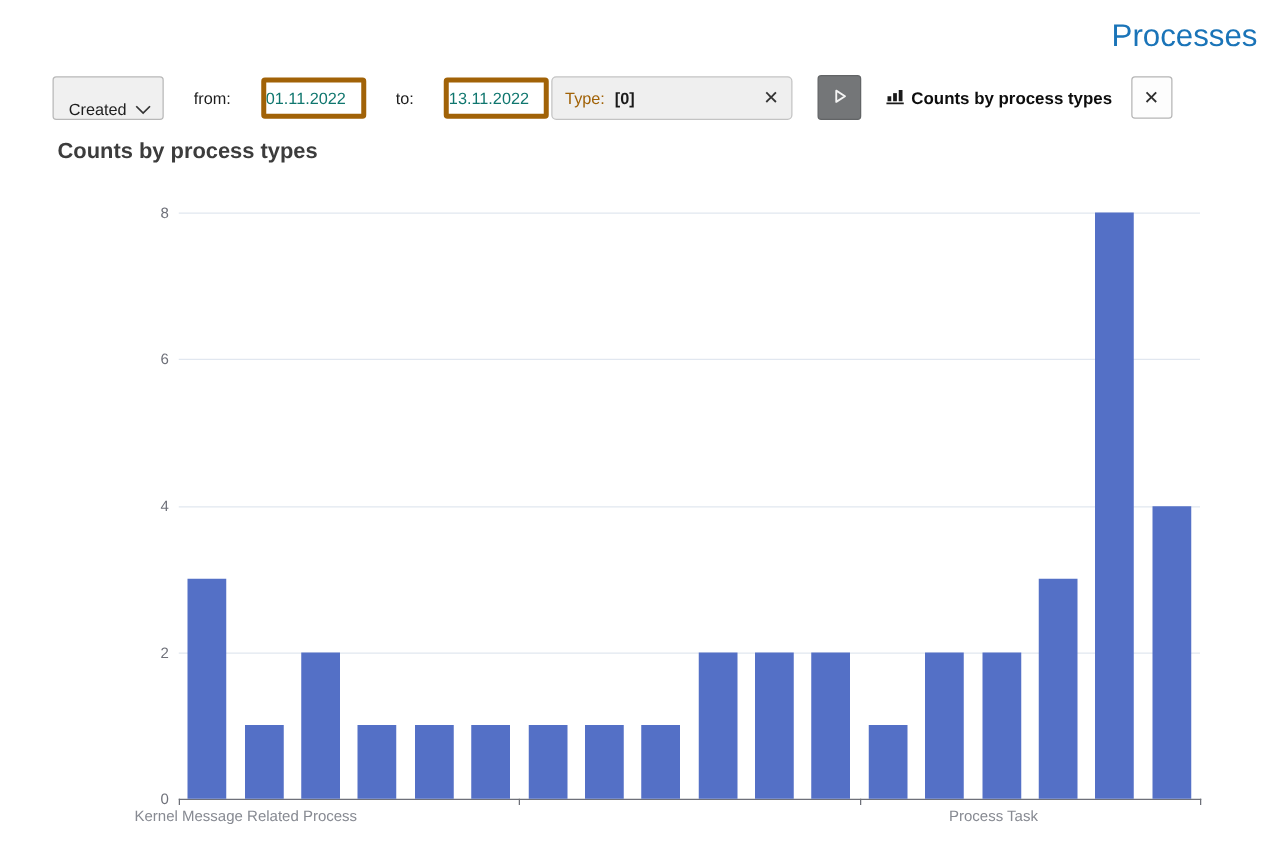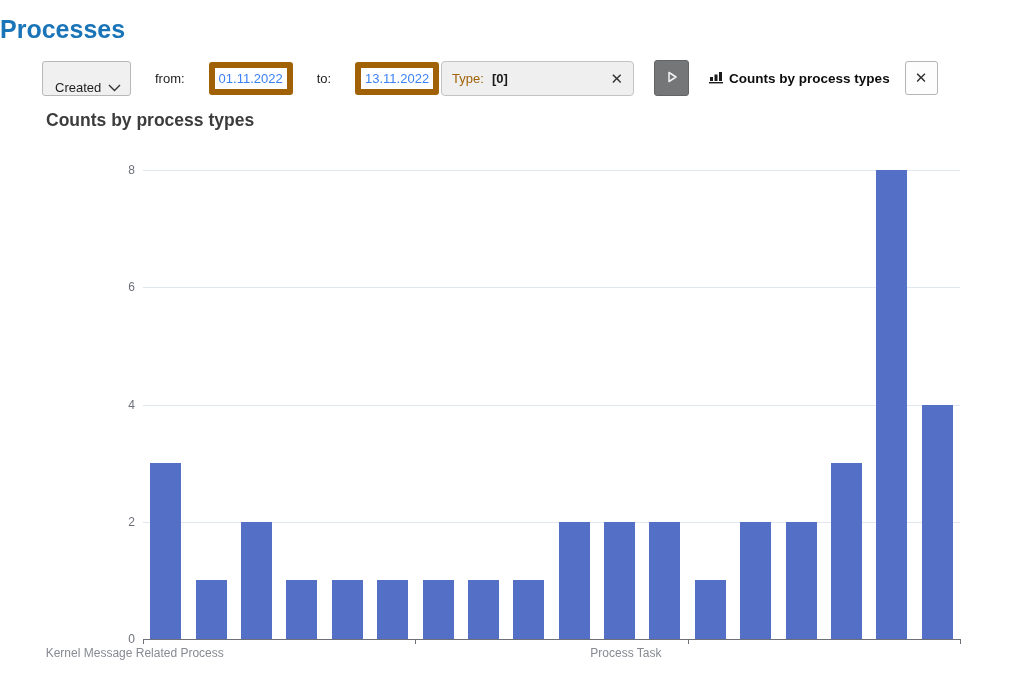--- a/index.html
+++ b/index.html
@@ -1,38 +1,38 @@
 <!DOCTYPE html>
 <html><head>
 <meta charset="utf-8">
 <style>
   * { box-sizing: border-box; margin: 0; padding: 0; }
   html, body { width: 1026px; height: 684px; background: #fff; overflow: hidden; }
   body { font-family: "Liberation Sans", sans-serif; position: relative; }
 
   .page-title {
     position: absolute; top: 15px; left: 0; width: 1006px;
-    text-align: left; font-size: 25px; font-weight: 700; color: #1a74b8;
+    text-align: right; font-size: 25px; font-weight: 400; color: #1a74b8;
   }
 
   
   .toolbar {
     position: absolute; top: 60px; left: 42px; height: 36px;
     display: flex; align-items: center; font-size: 13px; color: #1d1d1d;
   }
   .select-box {
     width: 89px; height: 35px; background: #f0f0f0;
     border: 1px solid #b8b8b8; border-radius: 3px;
     display: flex; align-items: flex-end; justify-content: space-between;
     padding: 0 9px 0 12px; cursor: default;
   }
   .lbl { margin: 0 24px; white-space: nowrap; }
   .date-input {
-    width: 84px; height: 33px; border: 6px solid #a16207; border-radius: 3px;
-    text-align: center; font-size: 13px; color: #3b82f6; background: #fff;
+    width: 84px; height: 33px; border: 4px solid #a16207; border-radius: 3px;
+    font-size: 13px; color: #0f766e; background: #fff;
     font-family: "Liberation Sans", sans-serif;
   }
   .type-box {
     width: 193px; height: 35px; background: #efefef;
     border: 1px solid #c3c3c3; border-radius: 4px; margin-left: 2px;
     display: flex; align-items: center; padding: 0 10px;
   }
   .type-label { color: #a16207; margin-right: 8px; }
   .type-value { color: #1a1a1a; font-weight: 700; }
   .type-clear { margin-left: auto; font-size: 15px; color: #333; cursor: pointer; line-height: 1; }
@@ -59,21 +59,21 @@
   }
   .chart-canvas { position: absolute; left: 0; top: 0; width: 1026px; height: 684px; }
   .gridline { position: absolute; height: 1px; background: #e1e7f0; }
   .axis-line { position: absolute; height: 1px; background: #6e7079; }
   .axis-tick { position: absolute; width: 1px; background: #6e7079; }
   .y-label {
     position: absolute; width: 40px; text-align: right;
     font-size: 12px; color: #6e7079;
   }
   .x-label {
-    position: absolute; width: 240px; text-align: left;
+    position: absolute; width: 240px; text-align: right;
     font-size: 12px; color: #878a92;
   }
   .bar { position: absolute; background: #5470c6; }
 </style>
 </head>
 <body>
 
 <div class="page-title">Processes</div>
 
 <div class="toolbar">

